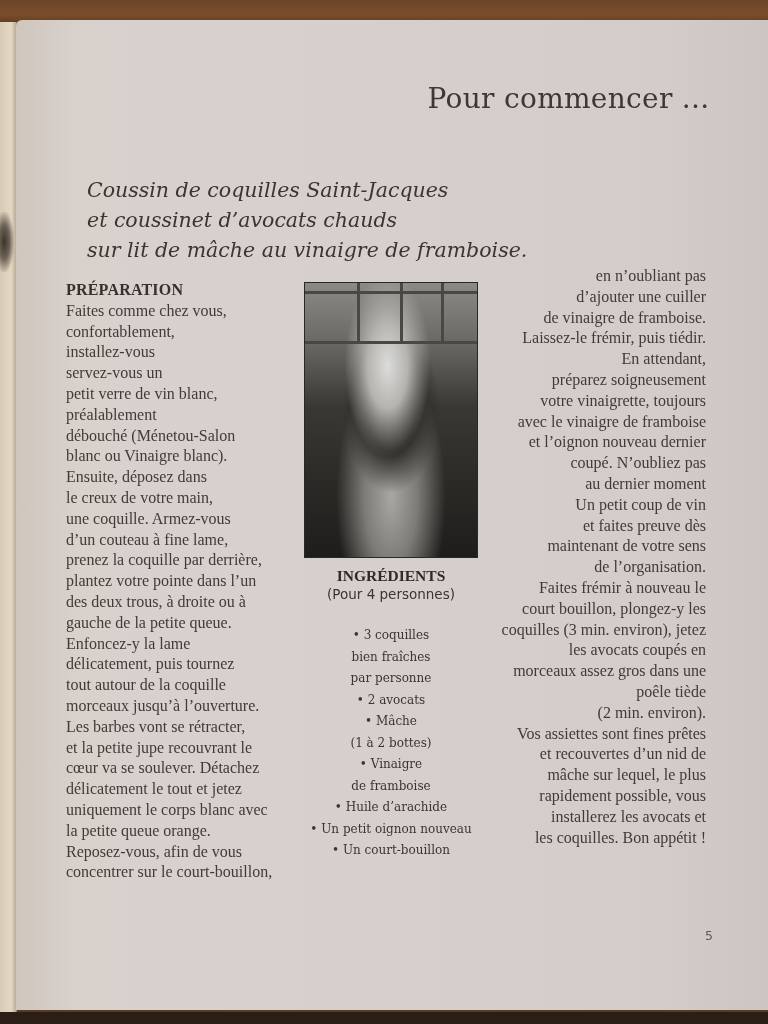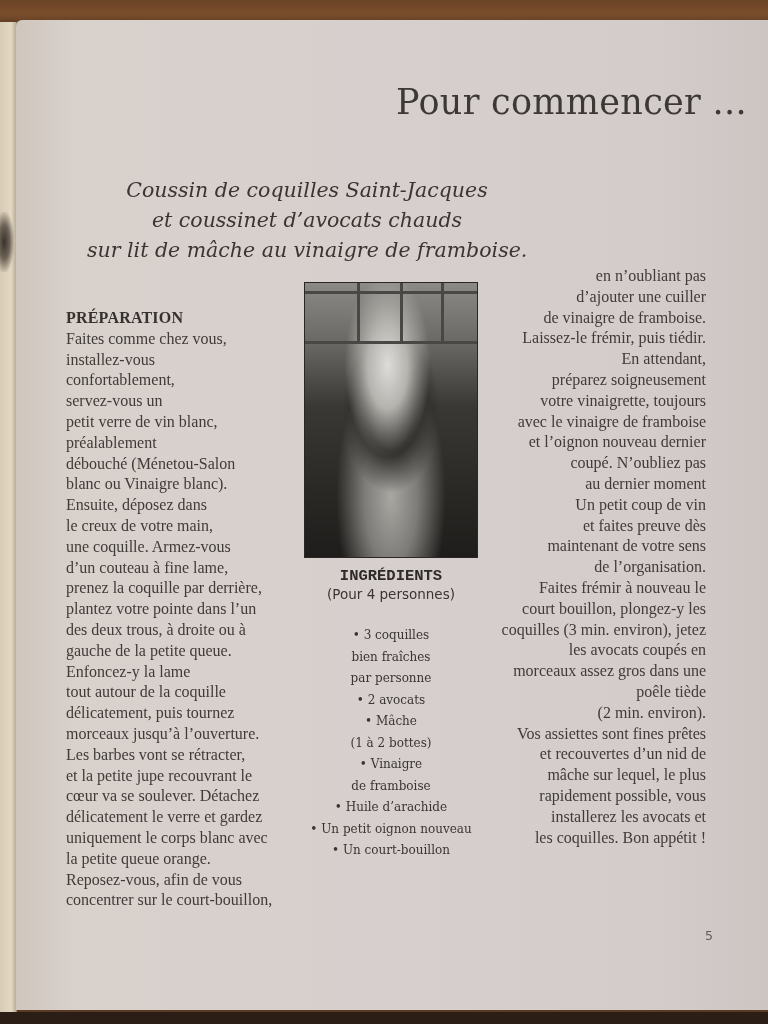--- a/index.html
+++ b/index.html
@@ -25,54 +25,54 @@
     position: absolute; left: 0; top: 190px; width: 14px; height: 60px;
     background: radial-gradient(ellipse at 30% 50%, #3b332b 0%, #6d6357 40%, rgba(0,0,0,0) 75%);
   }
   .page {
     position: absolute; left: 16px; top: 20px; width: 752px; height: 990px;
     background: linear-gradient(90deg, #cfc6bd 0%, #d8d1cc 8%, #d6cfcd 50%, #d3cccb 85%, #cdc5c2 100%);
     border-top-left-radius: 6px;
   }
   .chapter-title {
     position: absolute; left: 380px; top: 62px; width: 345px;
-    font-family: "DejaVu Serif", serif; font-size: 35px; color: #3c3834;
+    font-family: "DejaVu Serif", serif; font-size: 28px; color: #3c3834;
     letter-spacing: 0.3px; white-space: nowrap; text-align: center;
   }
   .recipe-title {
     position: absolute; left: 71px; top: 155px; width: 440px;
     font-family: "DejaVu Serif", serif; font-style: italic; font-size: 20.5px;
     line-height: 30px; color: #3a3531;
   }
-  .recipe-title div { white-space: nowrap; text-align: center; }
+  .recipe-title div { white-space: nowrap; }
   .col {
     position: absolute; font-family: "Liberation Serif", serif;
     font-size: 16px; line-height: 20.8px; color: #403b37;
   }
   .col div { white-space: nowrap; }
-  .col-left { left: 66px; top: 280px; width: 240px; margin-top: 28px; }
+  .col-left { left: 66px; top: 280px; width: 240px; }
   .col-right { left: 470px; top: 266px; width: 236px; text-align: right; }
   .section-heading { font-weight: bold; color: #36312d; letter-spacing: 0.2px; }
   .photo {
     position: absolute; left: 304px; top: 282px; width: 172px; height: 274px;
     background:
       radial-gradient(ellipse at 48% 30%, #dcdcda 0%, #b5b3ae 16%, rgba(0,0,0,0) 34%),
       radial-gradient(ellipse at 50% 46%, #1f1d1b 0%, #2a2825 20%, rgba(0,0,0,0) 40%),
       radial-gradient(ellipse at 50% 78%, #a9a7a2 0%, #7d7b77 22%, rgba(0,0,0,0) 45%),
       linear-gradient(180deg, #8c8a86 0%, #6a6864 22%, #3a3835 45%, #2b2926 75%, #1f1d1b 100%);
     border: 1px solid #2a2826;
     overflow: hidden;
   }
   .photo .window-bar { position: absolute; background: #4a4845; }
   .ingredients {
     position: absolute; left: 306px; top: 567px; width: 170px; text-align: center;
     color: #3a3531;
   }
   .ingredients-heading {
-    font-family: Liberation Mono, monospace; font-weight: bold; font-size: 15.5px;
+    font-family: Liberation Serif, serif; font-weight: bold; font-size: 15.5px;
     line-height: 18px; color: #2e2a27;
   }
   .ingredients-sub {
     font-family: "DejaVu Sans", sans-serif; font-size: 13.5px; line-height: 18px;
     color: #3a3531;
   }
   .ingredients-list {
     margin-top: 22px;
     font-family: "DejaVu Serif", serif; font-size: 12px;
     line-height: 21.5px; color: #3a3531;
@@ -98,43 +98,43 @@
     <div>Coussin de coquilles Saint-Jacques</div>
     <div>et coussinet d’avocats chauds</div>
     <div>sur lit de mâche au vinaigre de framboise.</div>
   </div>
 </div>
 
 <div class="col col-left">
   <div class="section-heading">PRÉPARATION</div>
   <div id="left-lines">
       <div>Faites comme chez vous,</div>
+      <div>confortablement,</div>
       <div>installez-vous</div>
-      <div>confortablement,</div>
       <div>servez-vous un</div>
       <div>petit verre de vin blanc,</div>
       <div>préalablement</div>
       <div>débouché (Ménetou-Salon</div>
       <div>blanc ou Vinaigre blanc).</div>
       <div>Ensuite, déposez dans</div>
       <div>le creux de votre main,</div>
       <div>une coquille. Armez-vous</div>
       <div>d’un couteau à fine lame,</div>
       <div>prenez la coquille par derrière,</div>
       <div>plantez votre pointe dans l’un</div>
       <div>des deux trous, à droite ou à</div>
       <div>gauche de la petite queue.</div>
       <div>Enfoncez-y la lame</div>
+      <div>délicatement, puis tournez</div>
       <div>tout autour de la coquille</div>
-      <div>délicatement, puis tournez</div>
       <div>morceaux jusqu’à l’ouverture.</div>
       <div>Les barbes vont se rétracter,</div>
       <div>et la petite jupe recouvrant le</div>
       <div>cœur va se soulever. Détachez</div>
-      <div>délicatement le verre et gardez</div>
+      <div>délicatement le tout et jetez</div>
       <div>uniquement le corps blanc avec</div>
       <div>la petite queue orange.</div>
       <div>Reposez-vous, afin de vous</div>
       <div>concentrer sur le court-bouillon,</div>
     </div>
 </div>
 
 <div class="photo">
   <div class="window-bar" style="left:0;top:8px;width:172px;height:3px;"></div>
   <div class="window-bar" style="left:52px;top:0;width:3px;height:60px;"></div>

